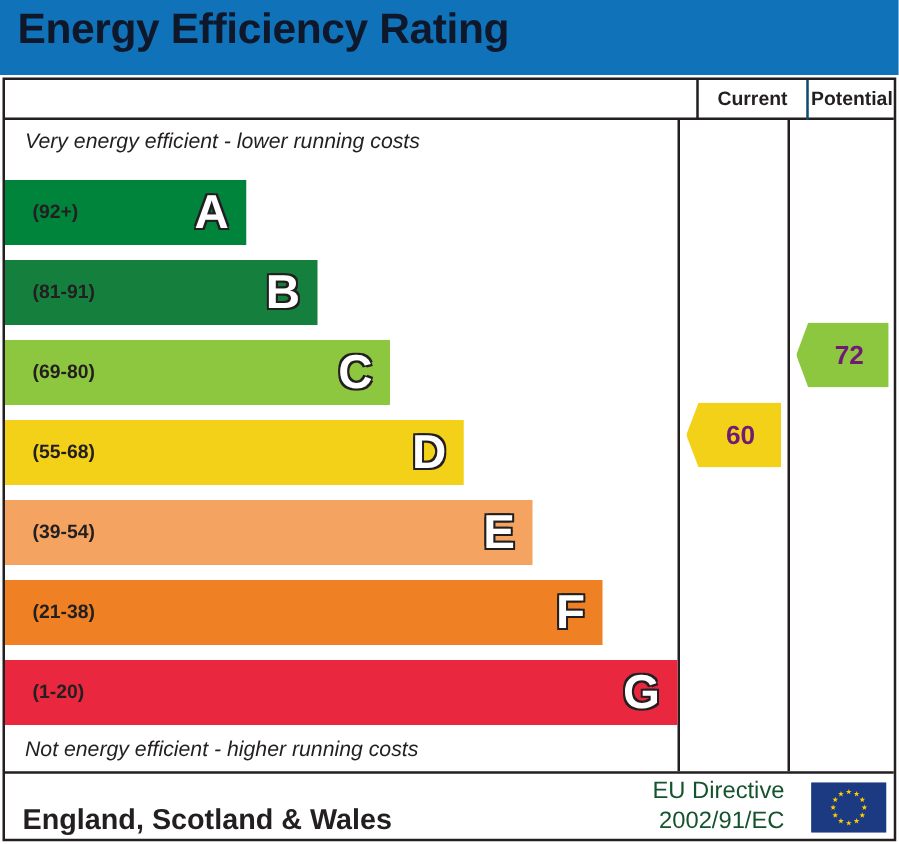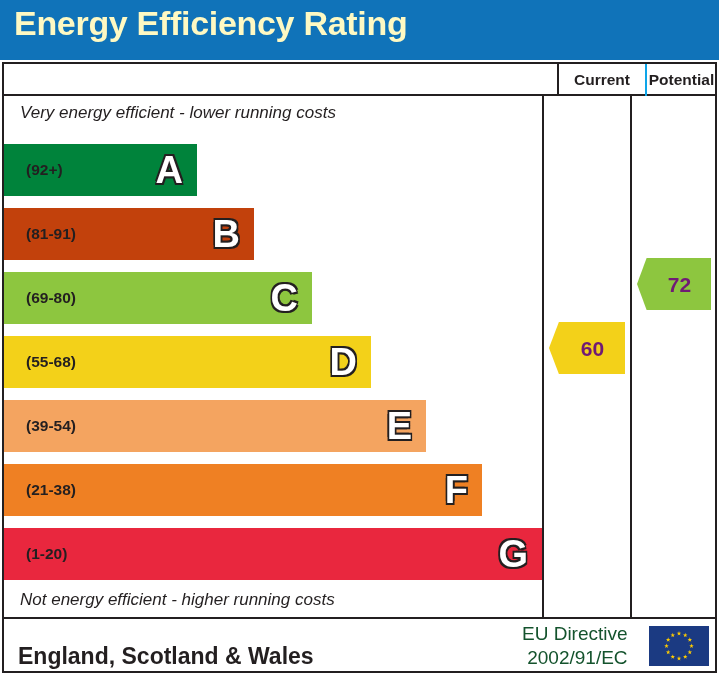--- a/index.html
+++ b/index.html
@@ -46,21 +46,21 @@
     border-bottom:2px solid #231f20;
   }
   .col-head{
     position:absolute;top:0;height:32px;
     display:flex;align-items:center;justify-content:center;
     font-size:15.5px;font-weight:bold;color:#231f20;
     box-sizing:border-box;
     margin-left:15px;
   }
   .col-head-current{left:538px;width:88px;border-left:2px solid #231f20;}
-  .col-head-potential{left:626px;width:71px;border-left:2px solid #0ea5e9;}
+  .col-head-potential{left:626px;width:71px;border-left:2px solid #0c4a6e;}
 
   
   .vdiv{
     position:absolute;top:32px;width:2px;
     background:#231f20;
   }
   .vdiv-1{left:538px;height:521px;}
   .vdiv-2{left:626px;height:521px;}
 
   
@@ -147,21 +147,21 @@
     background:#1b3a82;
     overflow:hidden;
   }
 </style>
 </head>
 <body>
 
 <div id="epc">
 
   <div class="epc-header" style="background: rgb(16, 115, 185);">
-    <div class="epc-header-title" style="color: #fef9c3;">Energy Efficiency Rating</div>
+    <div class="epc-header-title" style="color: #0f172a;">Energy Efficiency Rating</div>
   </div>
 
   <div class="table-frame">
 
     <div class="col-head-row">
       <div class="col-head col-head-current">Current</div>
       <div class="col-head col-head-potential">Potential</div>
     </div>
 
     <div class="vdiv vdiv-1"></div>
@@ -169,21 +169,21 @@
 
     <div class="caption caption-top">Very energy efficient - lower running costs</div>
 
     <div class="bands">
 
       <div class="band" id="band-a" style="top: 0px; width: 193px; background: rgb(0, 131, 59);">
         <span class="band-range">(92+)</span>
         <span class="band-letter">A</span>
       </div>
 
-      <div class="band" id="band-b" style="top: 64px; width: 250px; background: #c2410c;">
+      <div class="band" id="band-b" style="top: 64px; width: 250px; background: #15803d;">
         <span class="band-range">(81-91)</span>
         <span class="band-letter">B</span>
       </div>
 
       <div class="band" id="band-c" style="top: 128px; width: 308px; background: rgb(141, 198, 63);">
         <span class="band-range">(69-80)</span>
         <span class="band-letter">C</span>
       </div>
 
       <div class="band" id="band-d" style="top: 192px; width: 367px; background: rgb(243, 209, 25);">

